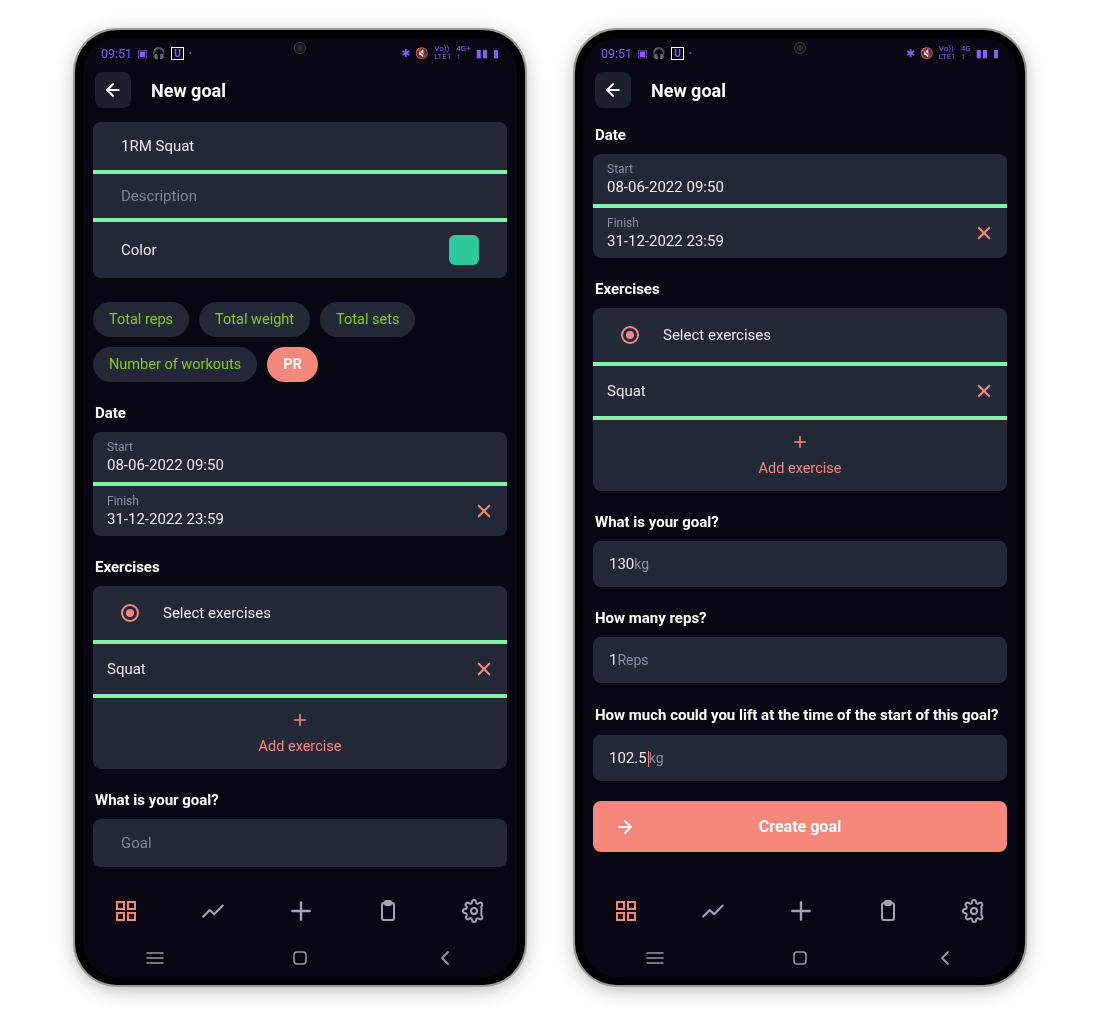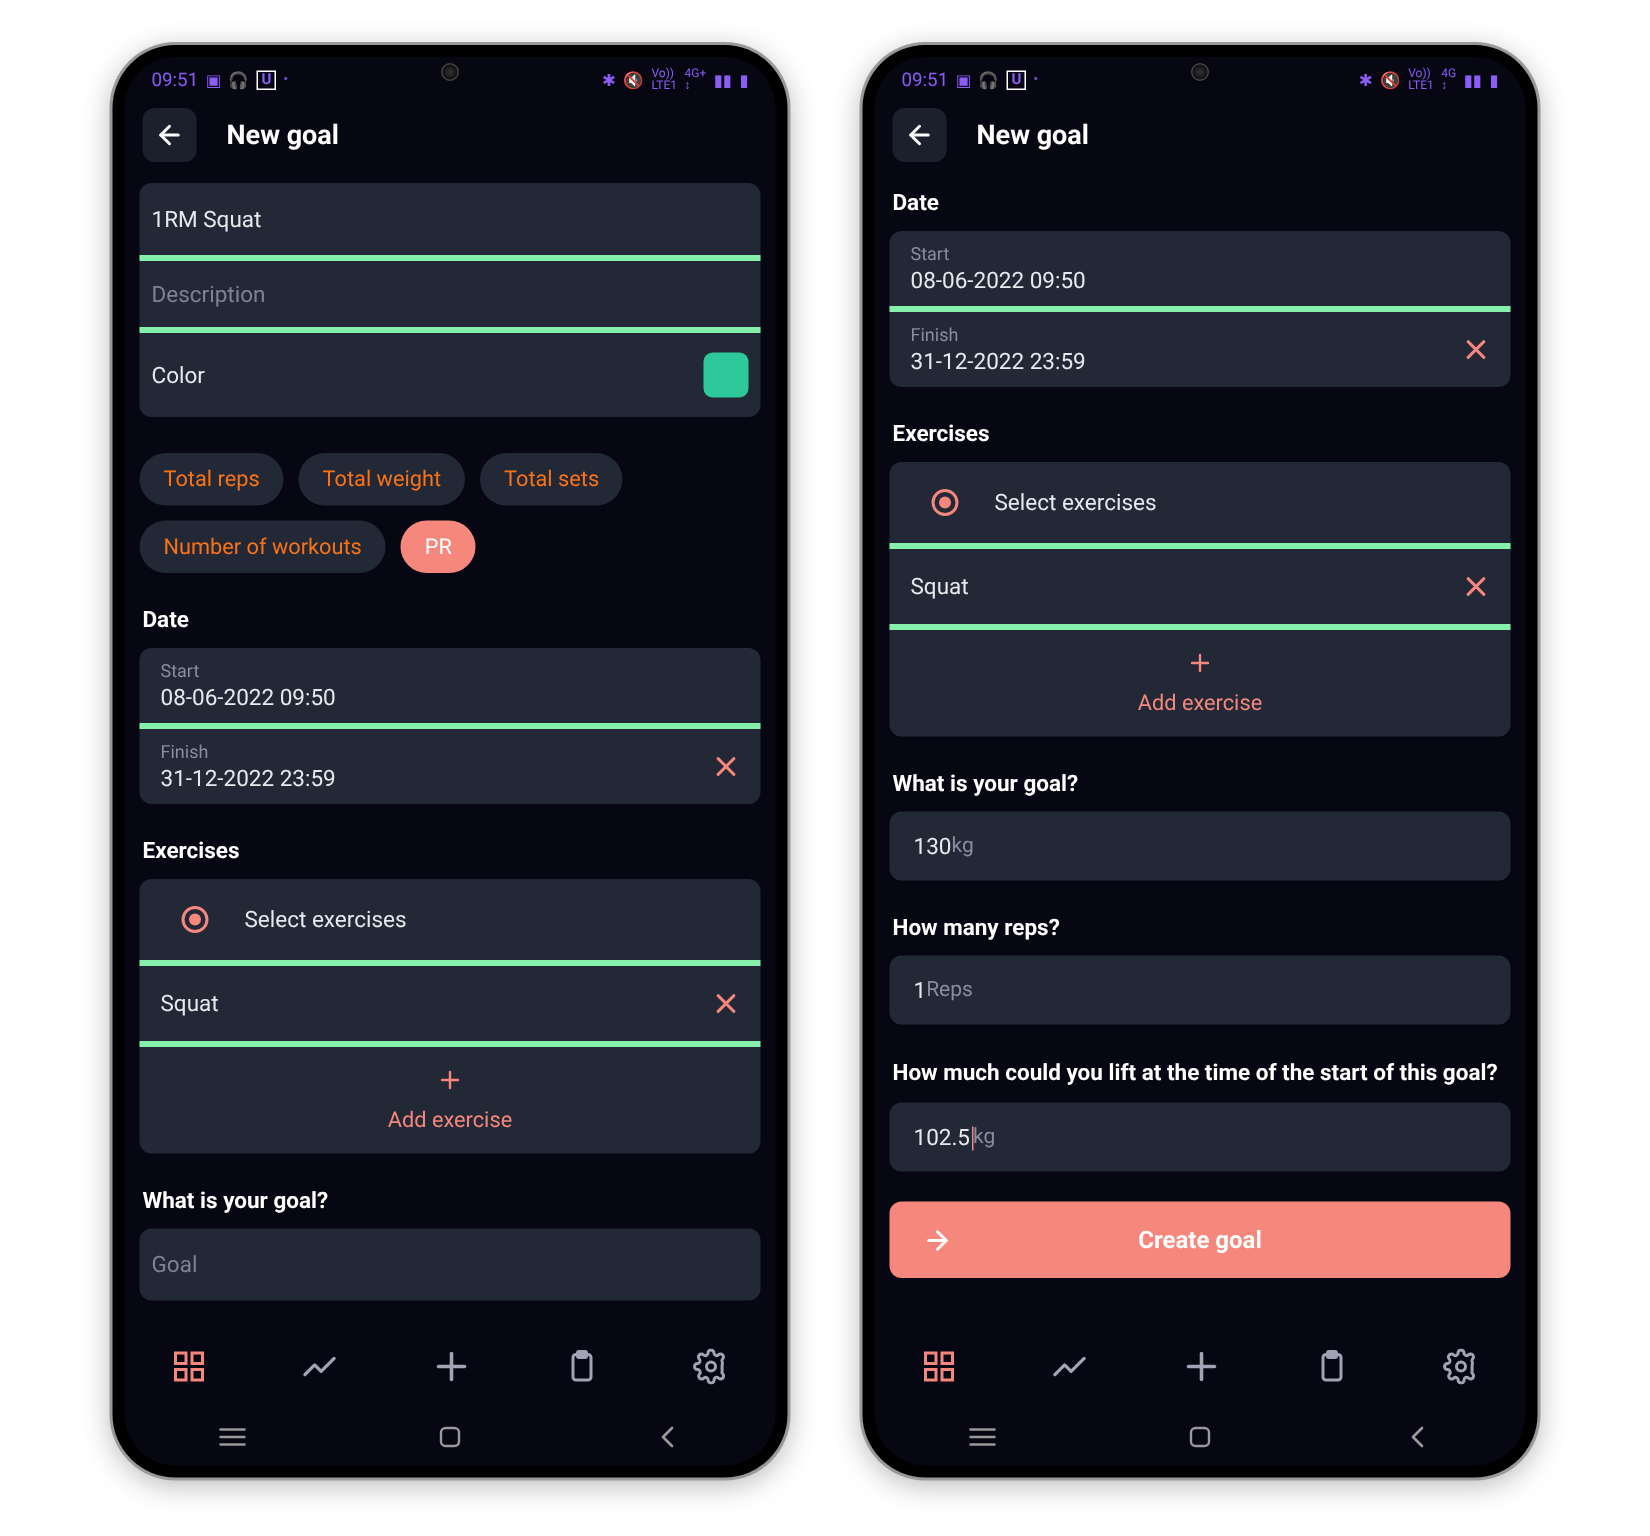--- a/index.html
+++ b/index.html
@@ -70,40 +70,40 @@
   .app-title { font-size: 18px; font-weight: 700; }
 
   .content { flex: 1; overflow: hidden; padding: 0 10px; }
 
   .card {
     background: #222836;
     border-radius: 8px;
   }
   .row-sep { border-top: 4px solid #86efac; }
   .input-row {
-    padding: 13px 8px;
+    padding: 13px 28px;
     color: #e8e9ee;
     font-size: 15px;
     display: flex; align-items: center; justify-content: space-between;
     min-height: 48px;
   }
   .placeholder { color: #7e8391; }
   .color-swatch {
     width: 30px; height: 30px; border-radius: 6px; background: #2ec99a;
   }
 
   .chips { margin-top: 24px; display: flex; flex-wrap: wrap; gap: 10px; }
   .chip {
     background: #222836;
-    color: #f97316;
+    color: #84cc16;
     padding: 9px 16px;
     border-radius: 22px;
     font-size: 14.5px;
   }
-  .chip.active { background: #f5877d; color: #fff; font-weight: 400; }
+  .chip.active { background: #f5877d; color: #fff; font-weight: 700; }
 
   .sec-label {
     color: #fff; font-size: 15px; font-weight: 700;
     margin: 22px 2px 10px 2px;
   }
 
   .two-line-row { padding: 8px 14px; display: flex; justify-content: space-between; align-items: center; }
   .two-line-row .small { color: #888da0; font-size: 12px; }
   .two-line-row .val { color: #e8e9ee; font-size: 15px; margin-top: 2px; }
 

